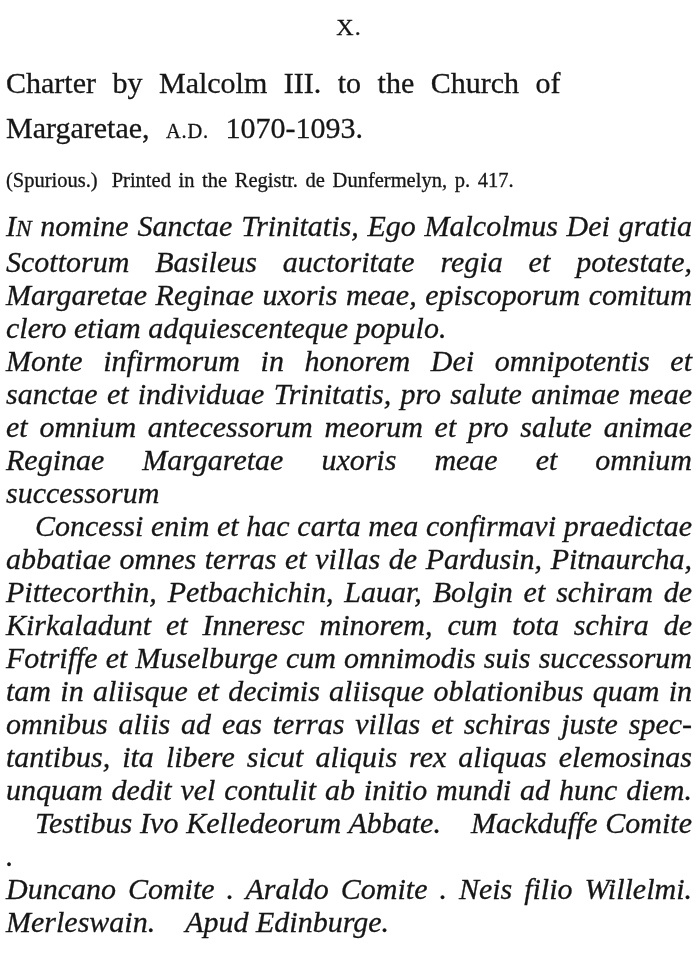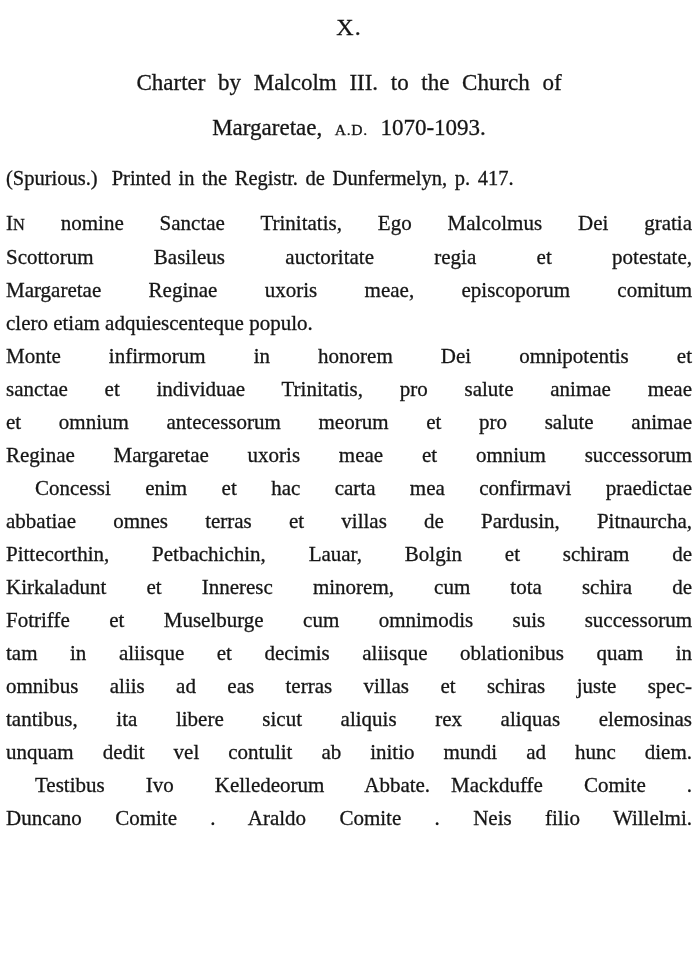--- a/index.html
+++ b/index.html
@@ -20,40 +20,41 @@
     -webkit-text-stroke: 0.3px currentColor;
   }
   .numeral {
     text-align: center;
     font-size: 24px;
     line-height: 27px;
     letter-spacing: 1px;
   }
   .title {
     margin-top: 19px;
-    font-size: 23px;
+    font-size: 30px;
     line-height: 45px;
-    text-align: center;
+    text-align: left;
     word-spacing: 0.30em;
   }
   .title-sc {
     font-size: 0.68em;
     letter-spacing: 0.04em;
   }
   .source {
     margin-top: 12px;
     font-size: 20.5px;
     line-height: 28px;
     word-spacing: 2.5px;
   }
   .source .note { margin-right: 14px; }
   .bodytext {
     margin-top: 15px;
-    font-size: 21px;
+    font-size: 30px;
     line-height: 33px;
+    font-style: italic;
   }
   .ln {
     text-align: justify;
     text-align-last: justify;
     text-justify: inter-word;
     min-height: 33px;
   }
   .ln.endline {
     text-align-last: left;
   }
@@ -110,16 +111,17 @@
       <div class="ln">Fotriffe et Muselburge cum omnimodis suis successorum</div>
       <div class="ln">tam in aliisque et decimis aliisque oblationibus quam in</div>
       <div class="ln">omnibus aliis ad eas terras villas et schiras juste spec-</div>
       <div class="ln">tantibus, ita libere sicut aliquis rex aliquas elemosinas</div>
       <div class="ln">unquam dedit vel contulit ab initio mundi ad hunc diem.</div>
     </div>
 
     <div>
       <div class="ln ind">Testibus Ivo Kelledeorum Abbate. Mackduffe Comite .</div>
       <div class="ln">Duncano Comite . Araldo Comite . Neis filio Willelmi.</div>
+      <div class="ln endline">Merleswain. Apud Edinburge.</div>
     </div>
 
   </div>
 </div>
 
 </body></html>

